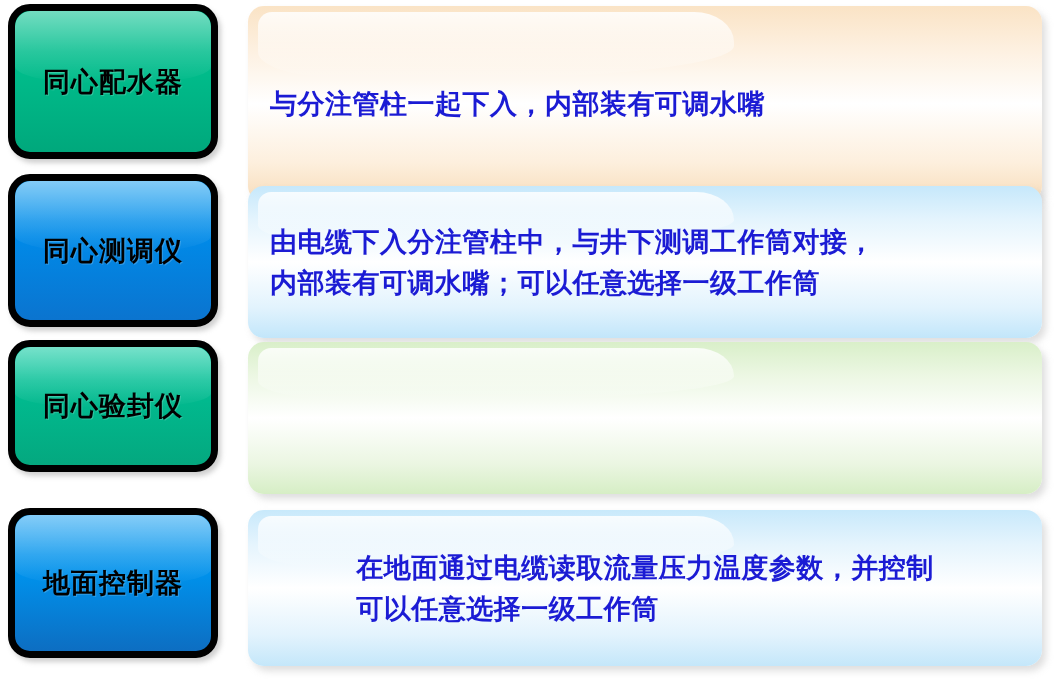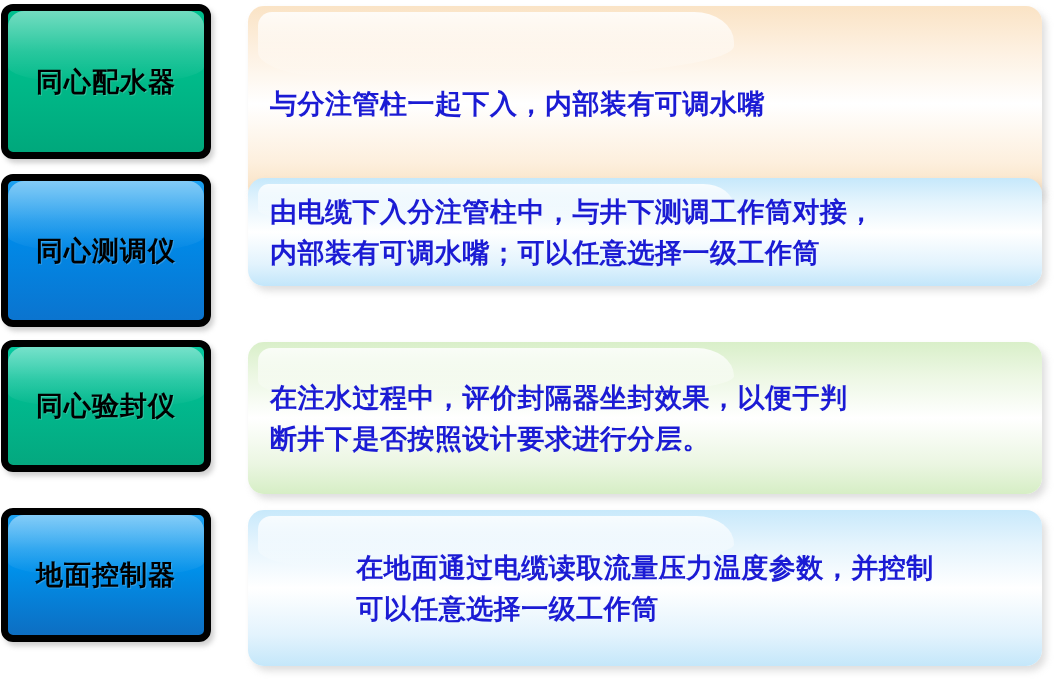--- a/index.html
+++ b/index.html
@@ -27,24 +27,24 @@
   .row {
     position: absolute;
     left: 0;
     width: 1060px;
     display: block;
   }
 
   
   .chip {
     position: absolute;
-    left: 1px;
+    left: 8px;
     width: 210px;
     border: 7px solid #000000;
-    border-radius: 12px;
+    border-radius: 22px;
     box-sizing: border-box;
     display: flex;
     align-items: center;
     justify-content: center;
     overflow: hidden;
     box-shadow: 3px 4px 5px rgba(150,150,150,0.45);
   }
   .chip .gloss {
     position: absolute;
     left: 0;
@@ -143,24 +143,24 @@
 
   
   #row-1 { top: 0px;   height: 168px; }
   #row-2 { top: 170px; height: 166px; }
   #row-3 { top: 338px; height: 166px; }
   #row-4 { top: 506px; height: 182px; }
 
   #row-1 .chip  { top: 4px;  height: 155px; }
   #row-2 .chip  { top: 4px;  height: 153px; }
   #row-3 .chip  { top: 2px;  height: 132px; }
-  #row-4 .chip  { top: 2px;  height: 134px; }
+  #row-4 .chip  { top: 2px;  height: 150px; }
 
   #row-1 .panel { top: 6px;  height: 196px; }
-  #row-2 .panel { top: 8px;  height: 108px; }
+  #row-2 .panel { top: 16px;  height: 152px; }
   #row-3 .panel { top: 4px;  height: 152px; }
   #row-4 .panel { top: 4px;  height: 156px; align-items: center; }
 </style>
 </head>
 <body>
 
 <div id="slide">
 
   <div class="row" id="row-1">
     <div class="chip teal">
@@ -189,24 +189,20 @@
     </div>
   </div>
 
   <div class="row" id="row-3">
     <div class="chip teal2">
       <span class="gloss"></span>
       <span class="chip-label">同心验封仪</span>
     </div>
     <div class="panel mint">
       <span class="panel-gloss"></span>
-      <div class="lines">
-        <div class="line">在注水过程中，评价封隔器坐封效果，以便于判</div>
-        <div class="line">断井下是否按照设计要求进行分层。</div>
-      </div>
     </div>
   </div>
 
   <div class="row" id="row-4">
     <div class="chip blue2">
       <span class="gloss"></span>
       <span class="chip-label">地面控制器</span>
     </div>
     <div class="panel sky2">
       <span class="panel-gloss"></span>

